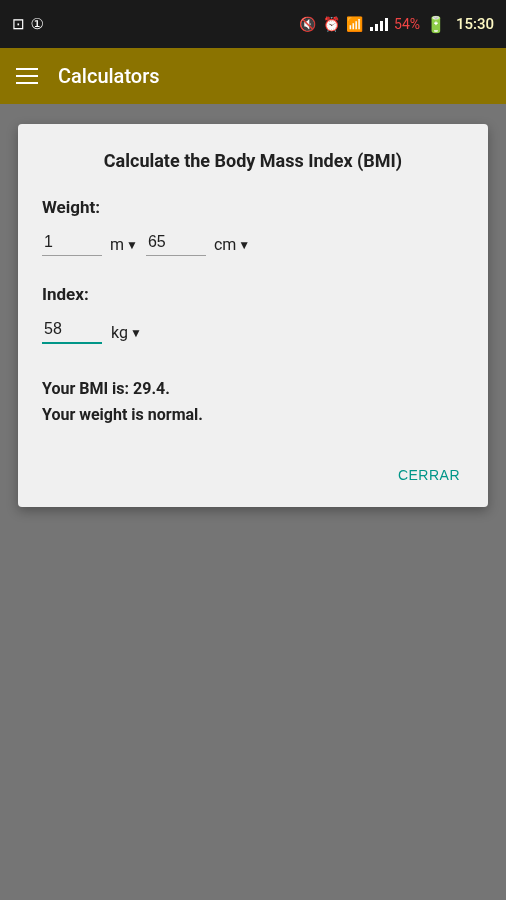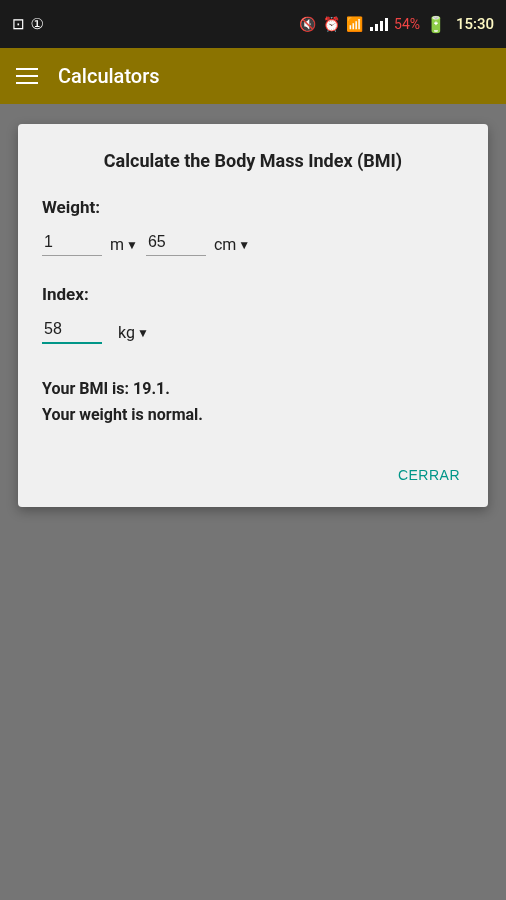--- a/index.html
+++ b/index.html
@@ -155,21 +155,21 @@
     .dropdown-arrow {
       font-size: 12px;
       color: #212121;
       margin-top: 1px;
     }
 
     
     .weight-row {
       display: flex;
       align-items: flex-end;
-      gap: 16px;
+      gap: 9px;
       margin-bottom: 32px;
     }
 
     .weight-input {
       border: none;
       border-bottom: 2px solid #009688;
       background: transparent;
       font-size: 16px;
       color: #212121;
       padding: 4px 2px;
@@ -288,21 +288,21 @@
 
       <input type="text" class="weight-input" value="58" style="">
 
       <div class="unit-selector">
         <span class="unit-label">kg</span>
         <span class="dropdown-arrow">▼</span>
       </div>
     </div>
 
     <div class="result-text">
-      <div>Your BMI is: 19.1.</div>
+      <div>Your BMI is: 29.4.</div>
       <div>Your weight is normal.</div>
     </div>
 
     <div class="dialog-actions">
       <button class="action-btn">CERRAR</button>
     </div>
 
   </div>
 </div>
 

